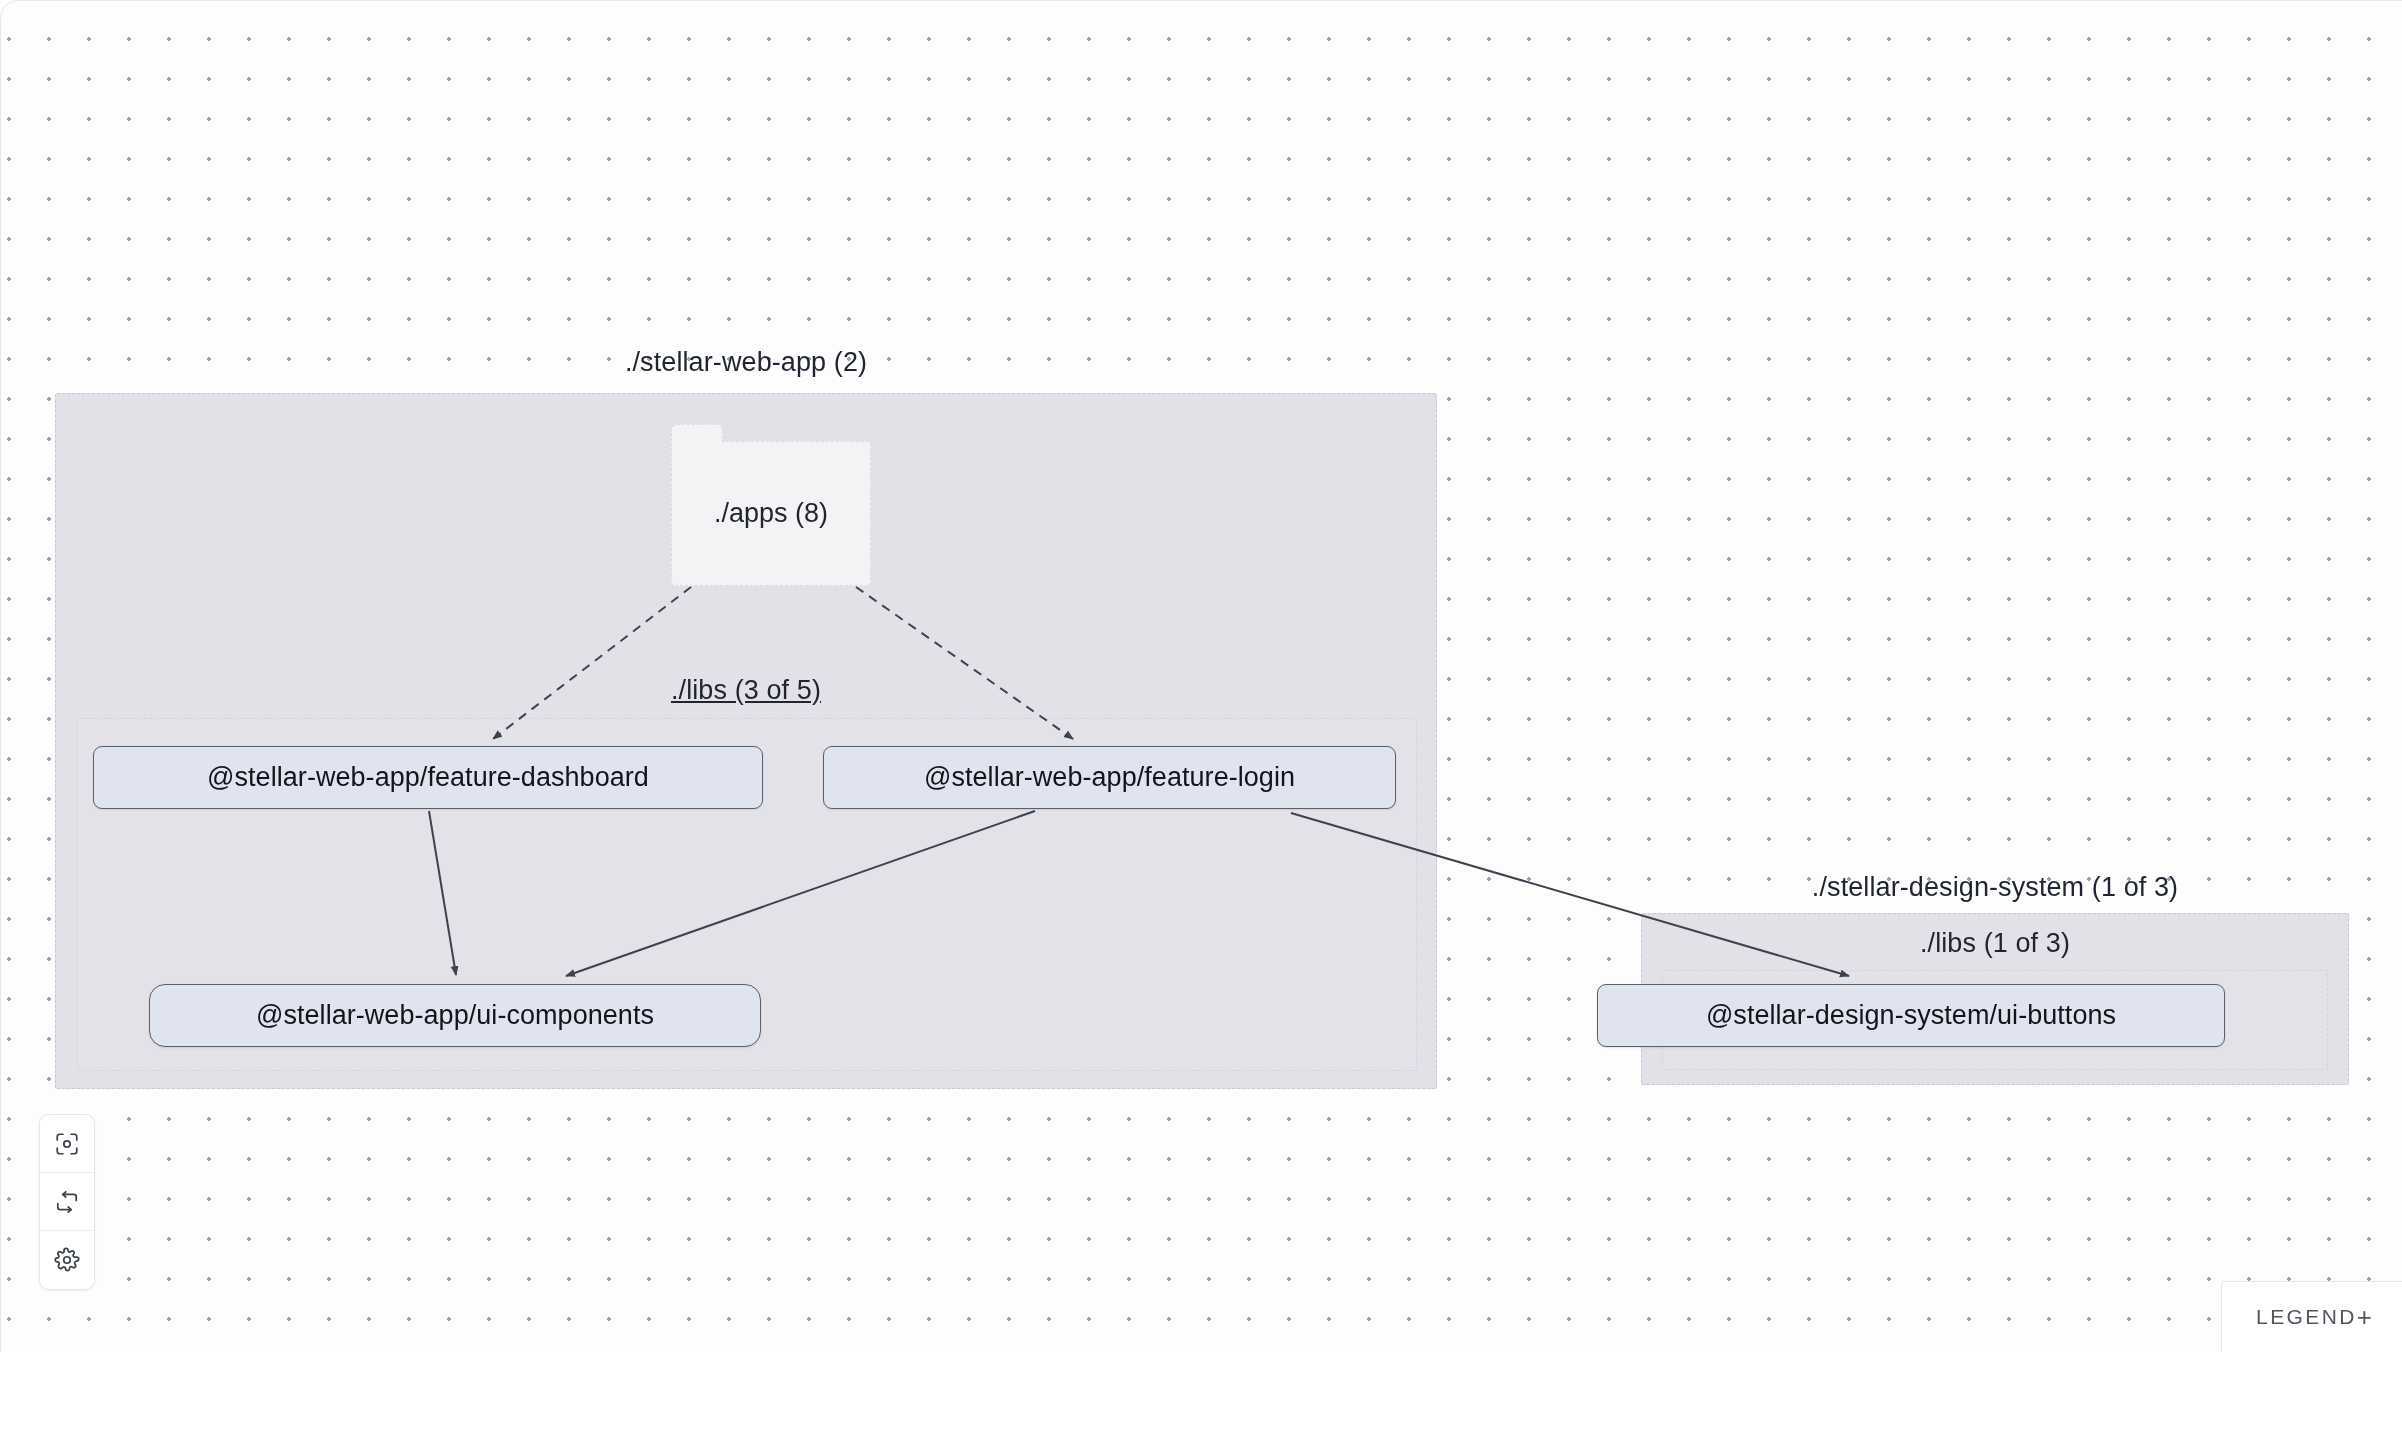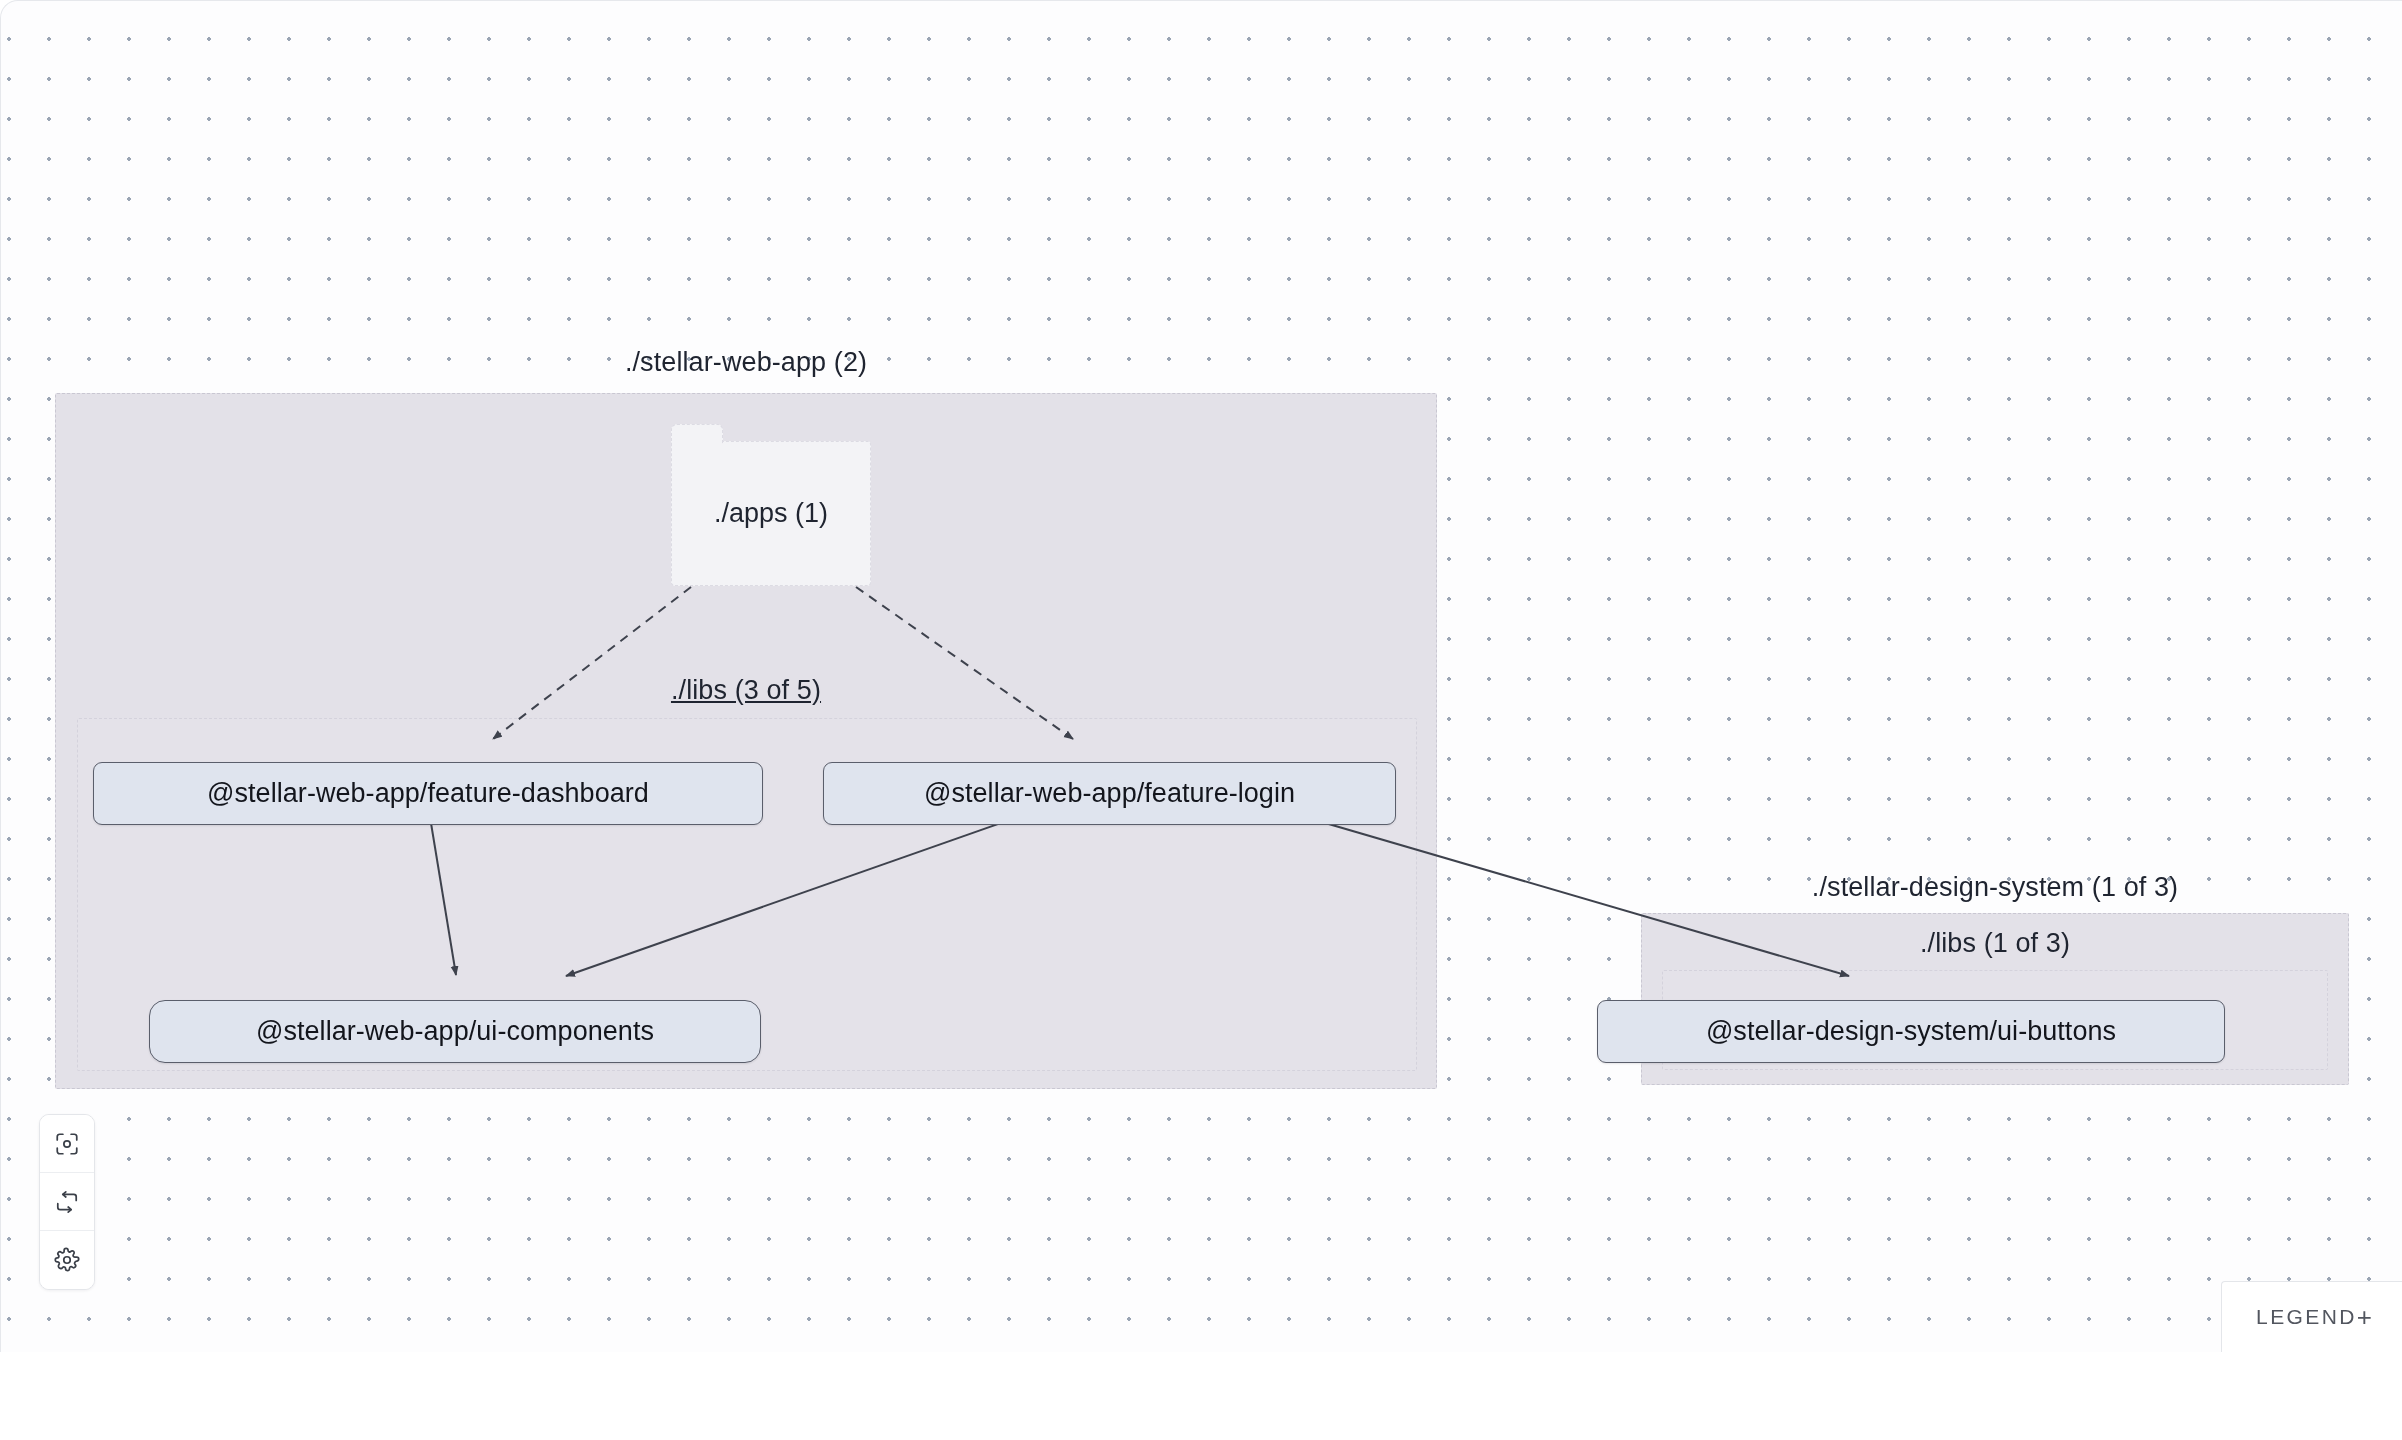--- a/index.html
+++ b/index.html
@@ -79,21 +79,20 @@
   
   .node {
     position: absolute;
     background: #dfe4ee;
     border: 1.5px solid #5a5e6b;
     border-radius: 9px;
     display: flex;
     align-items: center;
     justify-content: center;
     box-shadow: 0 1px 2px rgba(20,22,30,0.10);
-    margin-top: 16px;
   }
   .node-label {
     font-size: 27px;
     color: #13151c;
     white-space: nowrap;
     letter-spacing: 0.05px;
   }
 
   
   #edges {
@@ -190,21 +189,21 @@
 
     <path d="M 428 810 L 455 974" fill="none" stroke="#3e424d" stroke-width="2" marker-end="url(#arrow)"></path>
 
     <path d="M 1034 810 L 565 975" fill="none" stroke="#3e424d" stroke-width="2" marker-end="url(#arrow)"></path>
 
     <path d="M 1290 812 L 1848 975" fill="none" stroke="#3e424d" stroke-width="2" marker-end="url(#arrow)"></path>
   </svg>
 
   <div class="folder-node" style="left:670px; top:440px; width:200px; height:145px;">
     <span class="folder-tab"></span>
-    <span class="folder-label">./apps (1)</span>
+    <span class="folder-label">./apps (8)</span>
   </div>
 
   <div class="node" style="left:92px; top:745px; width:670px; height:63px;">
     <span class="node-label">@stellar-web-app/feature-dashboard</span>
   </div>
 
   <div class="node" style="left:822px; top:745px; width:573px; height:63px;">
     <span class="node-label">@stellar-web-app/feature-login</span>
   </div>
 

